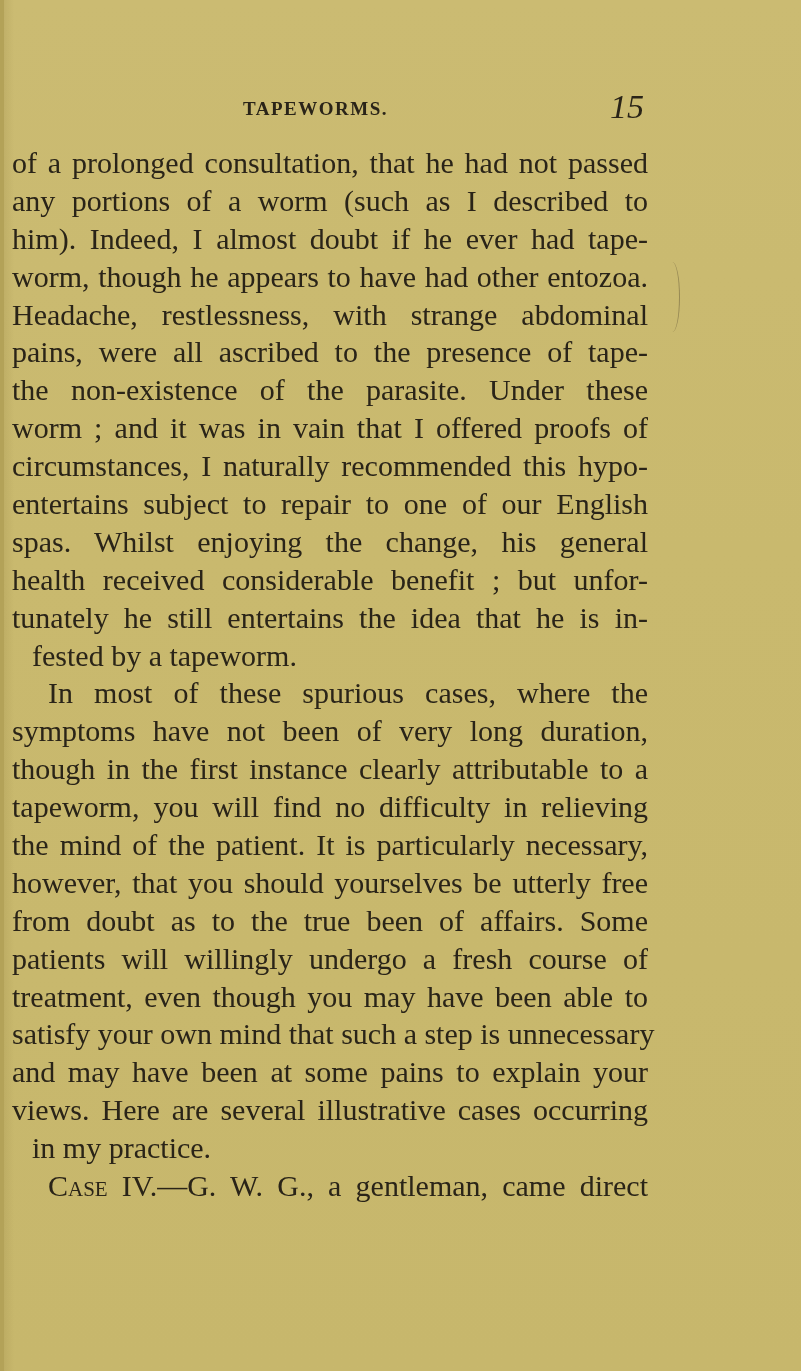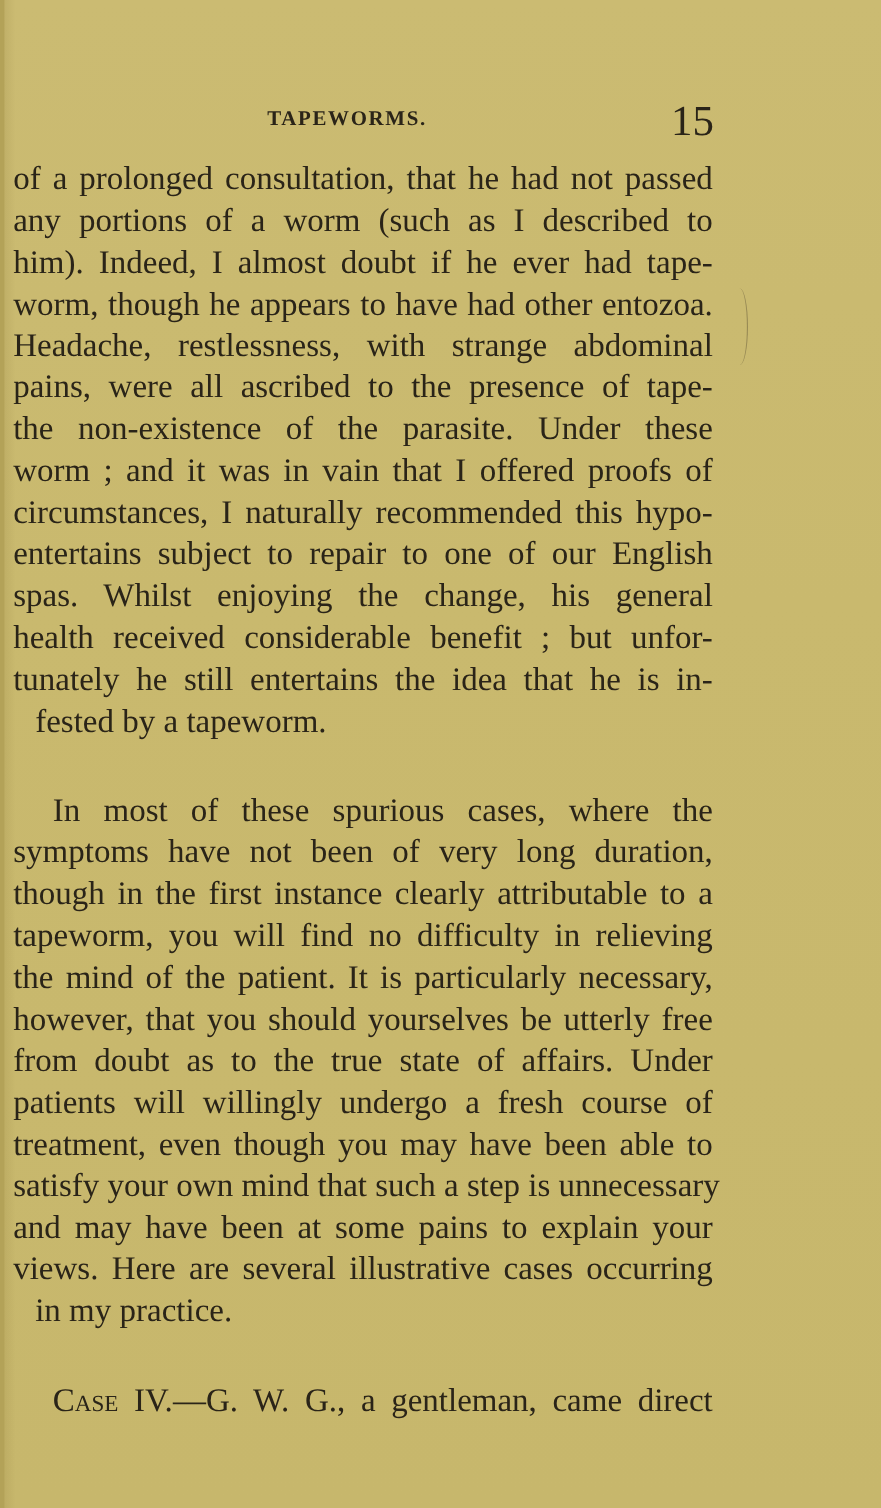--- a/index.html
+++ b/index.html
@@ -43,21 +43,22 @@
     font-size: 19px;
     letter-spacing: 1.5px;
     font-variant: small-caps;
     text-transform: uppercase;
     font-weight: bold;
   }
   .page-number {
     position: absolute;
     left: 610px;
     top: 4px;
-    font-size: 39px;
+    font-size: 34px;
+    font-style: italic;
   }
   .body-text {
     position: absolute;
     left: 12px;
     top: 144px;
     width: 636px;
   }
   .line {
     display: block;
     height: 37.9px;
@@ -66,21 +67,20 @@
     white-space: nowrap;
     text-align: justify;
     text-align-last: justify;
   }
   .line.last {
     text-align-last: left;
     margin-left: 20px;
   }
   .line.indent {
     padding-left: 36px;
-    margin-top: 44px;
   }
   .sc {
     font-variant: small-caps;
   }
   .mark {
     position: absolute;
     left: 665px;
     top: 262px;
     width: 14px;
     height: 70px;
@@ -120,21 +120,21 @@
       <span class="line last">fested by a tapeworm.</span>
     </div>
 
     <div>
       <span class="line indent">In most of these spurious cases, where the</span>
       <span class="line">symptoms have not been of very long duration,</span>
       <span class="line">though in the first instance clearly attributable to a</span>
       <span class="line">tapeworm, you will find no difficulty in relieving</span>
       <span class="line">the mind of the patient. It is particularly necessary,</span>
       <span class="line">however, that you should yourselves be utterly free</span>
-      <span class="line">from doubt as to the true state of affairs. Under</span>
+      <span class="line">from doubt as to the true been of affairs. Some</span>
       <span class="line">patients will willingly undergo a fresh course of</span>
       <span class="line">treatment, even though you may have been able to</span>
       <span class="line">satisfy your own mind that such a step is unnecessary</span>
       <span class="line">and may have been at some pains to explain your</span>
       <span class="line">views. Here are several illustrative cases occurring</span>
       <span class="line last">in my practice.</span>
     </div>
 
     <div>
       <span class="line indent"><span class="sc">Case IV.</span><span>—G. W. G., a gentleman, came direct</span></span>

